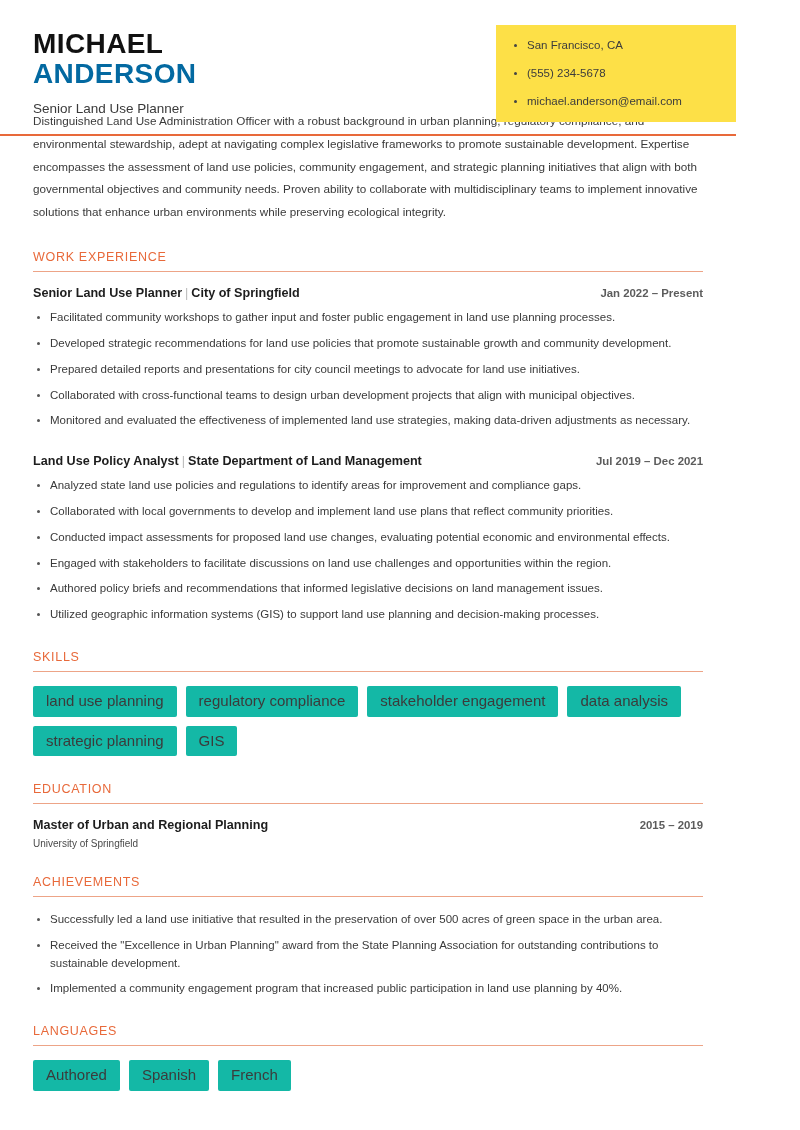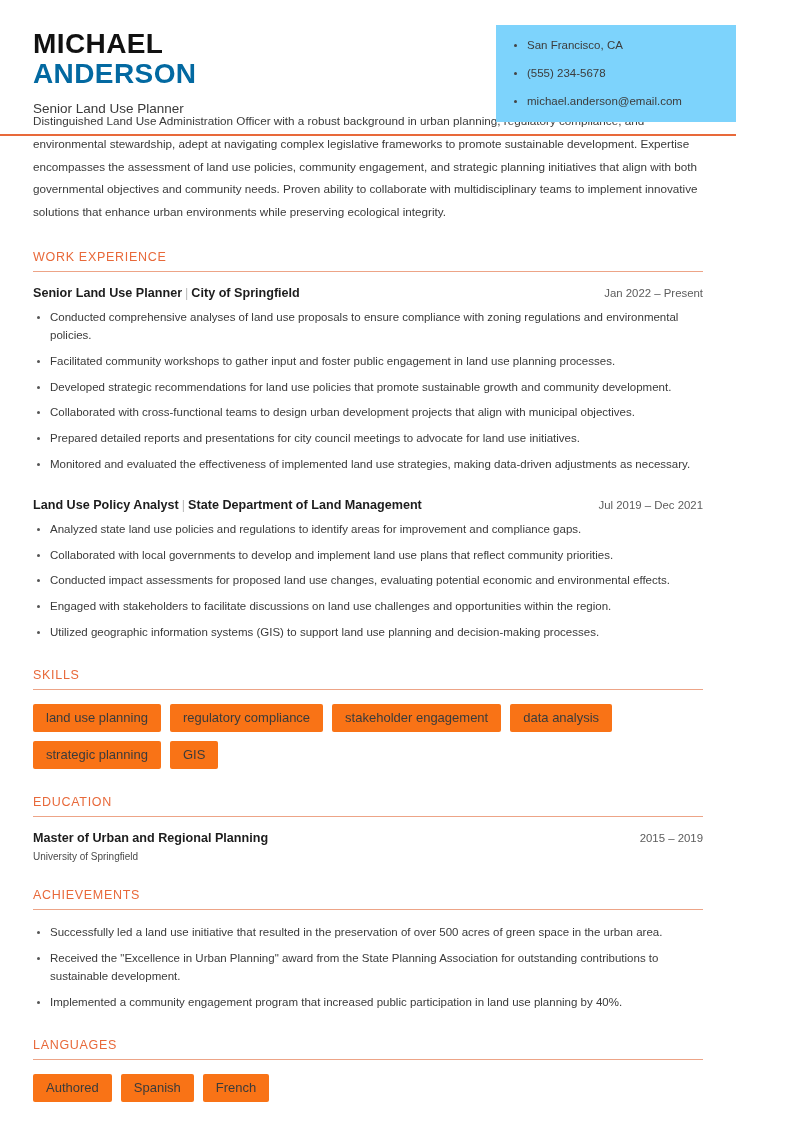--- a/index.html
+++ b/index.html
@@ -54,21 +54,21 @@
     line-height: 1.08;
     margin: 0;
   }
   .job-title {
     font-size: 13.5px;
     color: #3a3a3a;
     margin-top: 12px;
     font-weight: normal;
   }
   .contact-box {
-    background: #7dd3fc;
+    background: #fde047;
     width: 240px;
     box-sizing: border-box;
     padding: 14px 4px 14px 18px;
     margin-top: 0;
   }
   .contact-list {
     list-style: none;
     margin: 0;
     padding: 0;
   }
@@ -143,20 +143,21 @@
   .entry-sep {
     color: #b9b9b9;
     font-weight: normal;
     padding: 0 3px;
   }
   .entry-date {
     font-size: 11.4px;
     color: #5c5c5c;
     white-space: nowrap;
     padding-left: 14px;
+    font-weight: bold;
   }
   .entry-sub {
     font-size: 10px;
     color: #4a4a4a;
     margin-top: 6px;
   }
   .bullets {
     list-style: none;
     margin: 9px 0 0 0;
     padding: 0;
@@ -181,24 +182,24 @@
     background: #555;
   }
 
   
   .pills {
     display: flex;
     flex-wrap: wrap;
     gap: 9px;
   }
   .pill {
-    background: #f97316;
+    background: #14b8a6;
     border-radius: 2px;
     padding: 7px 13px;
-    font-size: 13px;
+    font-size: 15px;
     color: #3b3b3b;
     line-height: 1.1;
     white-space: nowrap;
     text-align: right;
   }
 </style>
 </head>
 <body>
 
 <div class="page">
@@ -230,41 +231,41 @@
       <div class="section-rule"></div>
 
       <div class="entry">
         <div class="entry-head">
           <div class="entry-heading">
             <span>Senior Land Use Planner</span><span class="entry-sep">|</span><span>City of Springfield</span>
           </div>
           <div class="entry-date">Jan 2022 – Present</div>
         </div>
         <ul class="bullets">
-          <li>Conducted comprehensive analyses of land use proposals to ensure compliance with zoning regulations and environmental policies.</li>
           <li>Facilitated community workshops to gather input and foster public engagement in land use planning processes.</li>
           <li>Developed strategic recommendations for land use policies that promote sustainable growth and community development.</li>
+          <li>Prepared detailed reports and presentations for city council meetings to advocate for land use initiatives.</li>
           <li>Collaborated with cross-functional teams to design urban development projects that align with municipal objectives.</li>
-          <li>Prepared detailed reports and presentations for city council meetings to advocate for land use initiatives.</li>
           <li>Monitored and evaluated the effectiveness of implemented land use strategies, making data-driven adjustments as necessary.</li>
         </ul>
       </div>
 
       <div class="entry" style="margin-top:24px;">
         <div class="entry-head">
           <div class="entry-heading">
             <span>Land Use Policy Analyst</span><span class="entry-sep">|</span><span>State Department of Land Management</span>
           </div>
           <div class="entry-date">Jul 2019 – Dec 2021</div>
         </div>
         <ul class="bullets">
           <li>Analyzed state land use policies and regulations to identify areas for improvement and compliance gaps.</li>
           <li>Collaborated with local governments to develop and implement land use plans that reflect community priorities.</li>
           <li>Conducted impact assessments for proposed land use changes, evaluating potential economic and environmental effects.</li>
           <li>Engaged with stakeholders to facilitate discussions on land use challenges and opportunities within the region.</li>
+          <li>Authored policy briefs and recommendations that informed legislative decisions on land management issues.</li>
           <li>Utilized geographic information systems (GIS) to support land use planning and decision-making processes.</li>
         </ul>
       </div>
     </div>
 
     <div class="section">
       <div class="section-title">SKILLS</div>
       <div class="section-rule"></div>
       <div class="pills">
         <span class="pill">land use planning</span>

